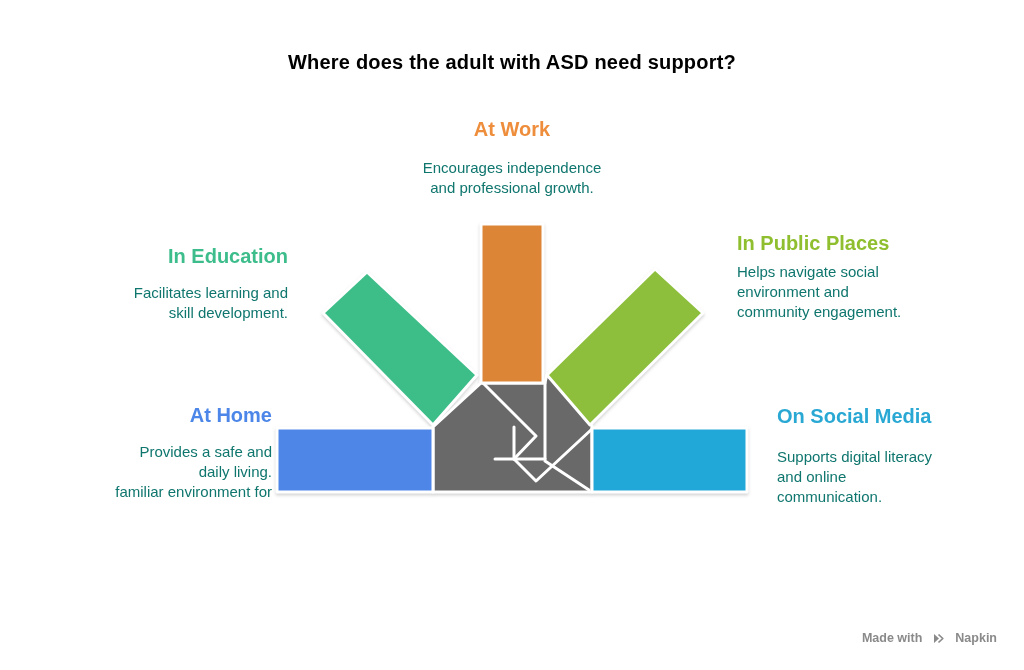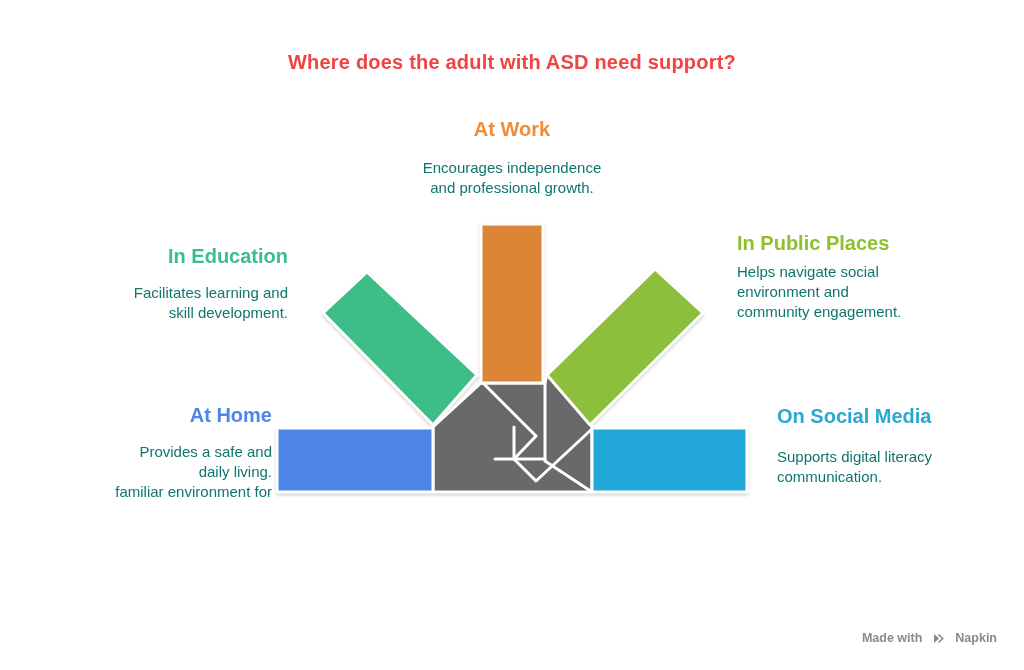--- a/index.html
+++ b/index.html
@@ -7,21 +7,21 @@
     width:1024px; height:670px;
     background:#ffffff;
     font-family:"Liberation Sans", sans-serif;
     position:relative; overflow:hidden;
   }
   .canvas { position:absolute; inset:0; width:1024px; height:670px; }
 
   .title {
     position:absolute; top:51px; left:0; width:1024px;
     text-align:center;
-    font-size:20px; font-weight:700; color:#ef4444;
+    font-size:20px; font-weight:700; color:#000000;
     letter-spacing:.2px;
   }
 
   .shapes { position:absolute; left:0; top:0;
     filter: drop-shadow(0 2px 1.5px rgba(70,70,70,.22));
   }
 
   .section { position:absolute; }
   .section h2 { margin:0; font-size:20px; font-weight:700; line-height:24px; }
   .section .desc { font-size:15px; line-height:20px; color:#0f766e; }
@@ -113,20 +113,21 @@
       <div>Provides a safe and</div>
       <div>daily living.</div>
       <div>familiar environment for</div>
     </div>
   </div>
 
   <div class="section sec-on-social-media">
     <h2>On Social Media</h2>
     <div class="desc">
       <div>Supports digital literacy</div>
+      <div>and online</div>
       <div>communication.</div>
     </div>
   </div>
 
   <div class="credit">
     <span>Made with</span>
     <svg width="13" height="13" viewBox="0 0 13 13">
       <path d="M2,2 L7,6.5 L2,11 Z" fill="#8A8A8A"></path>
       <path d="M6.5,2.5 L10.8,6.5 L6.5,10.5" stroke="#8A8A8A" stroke-width="1.7" fill="none" stroke-linejoin="round"></path>
     </svg>

